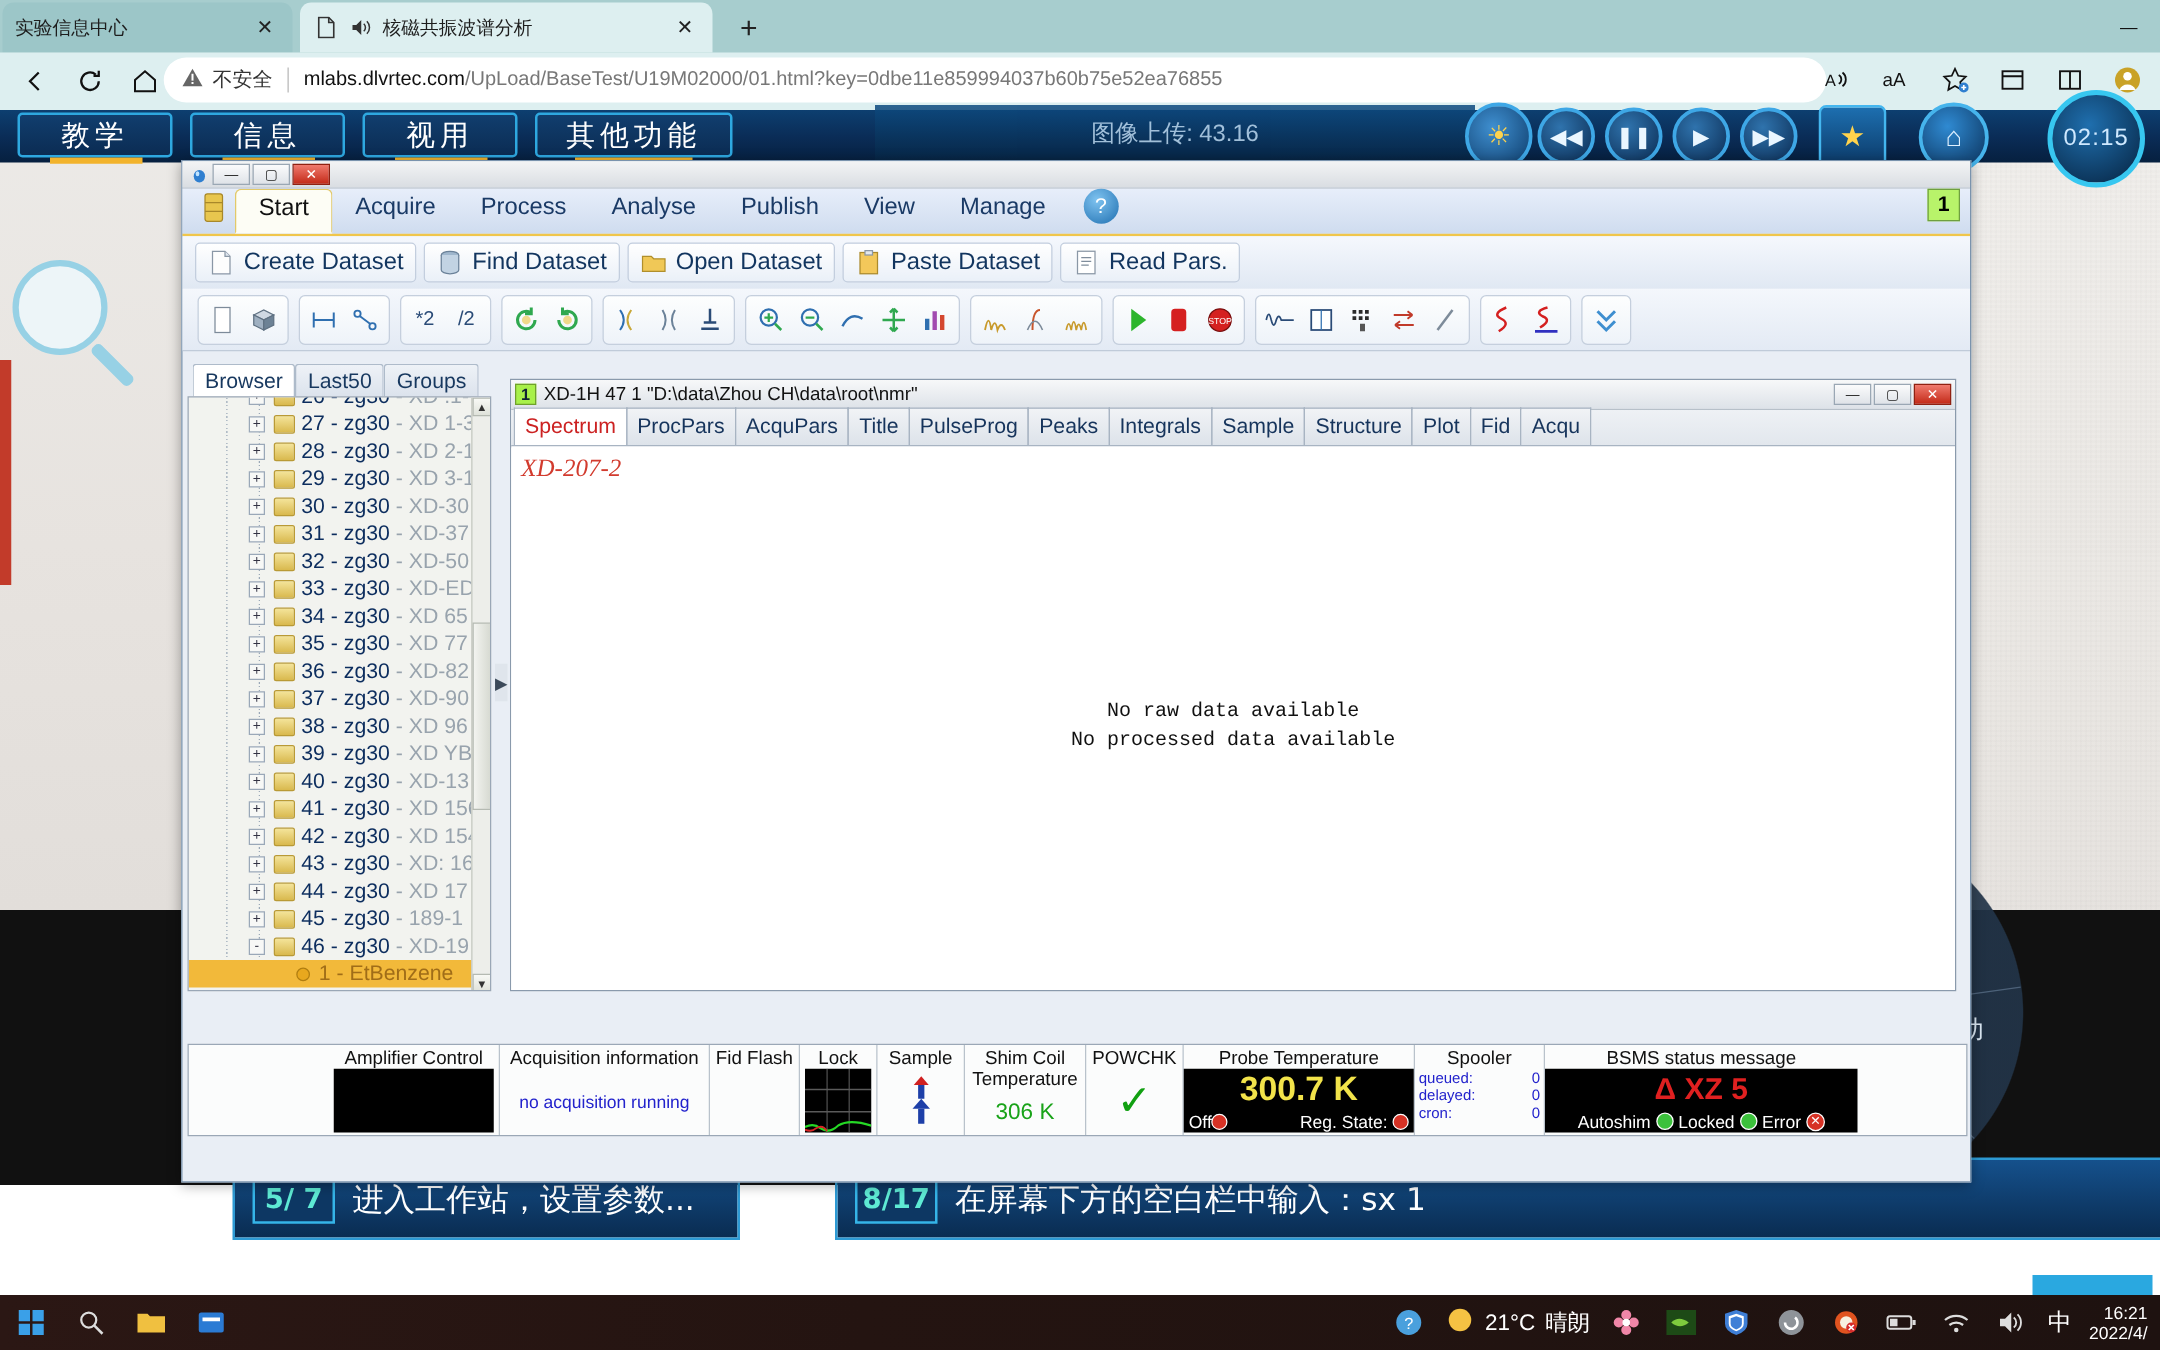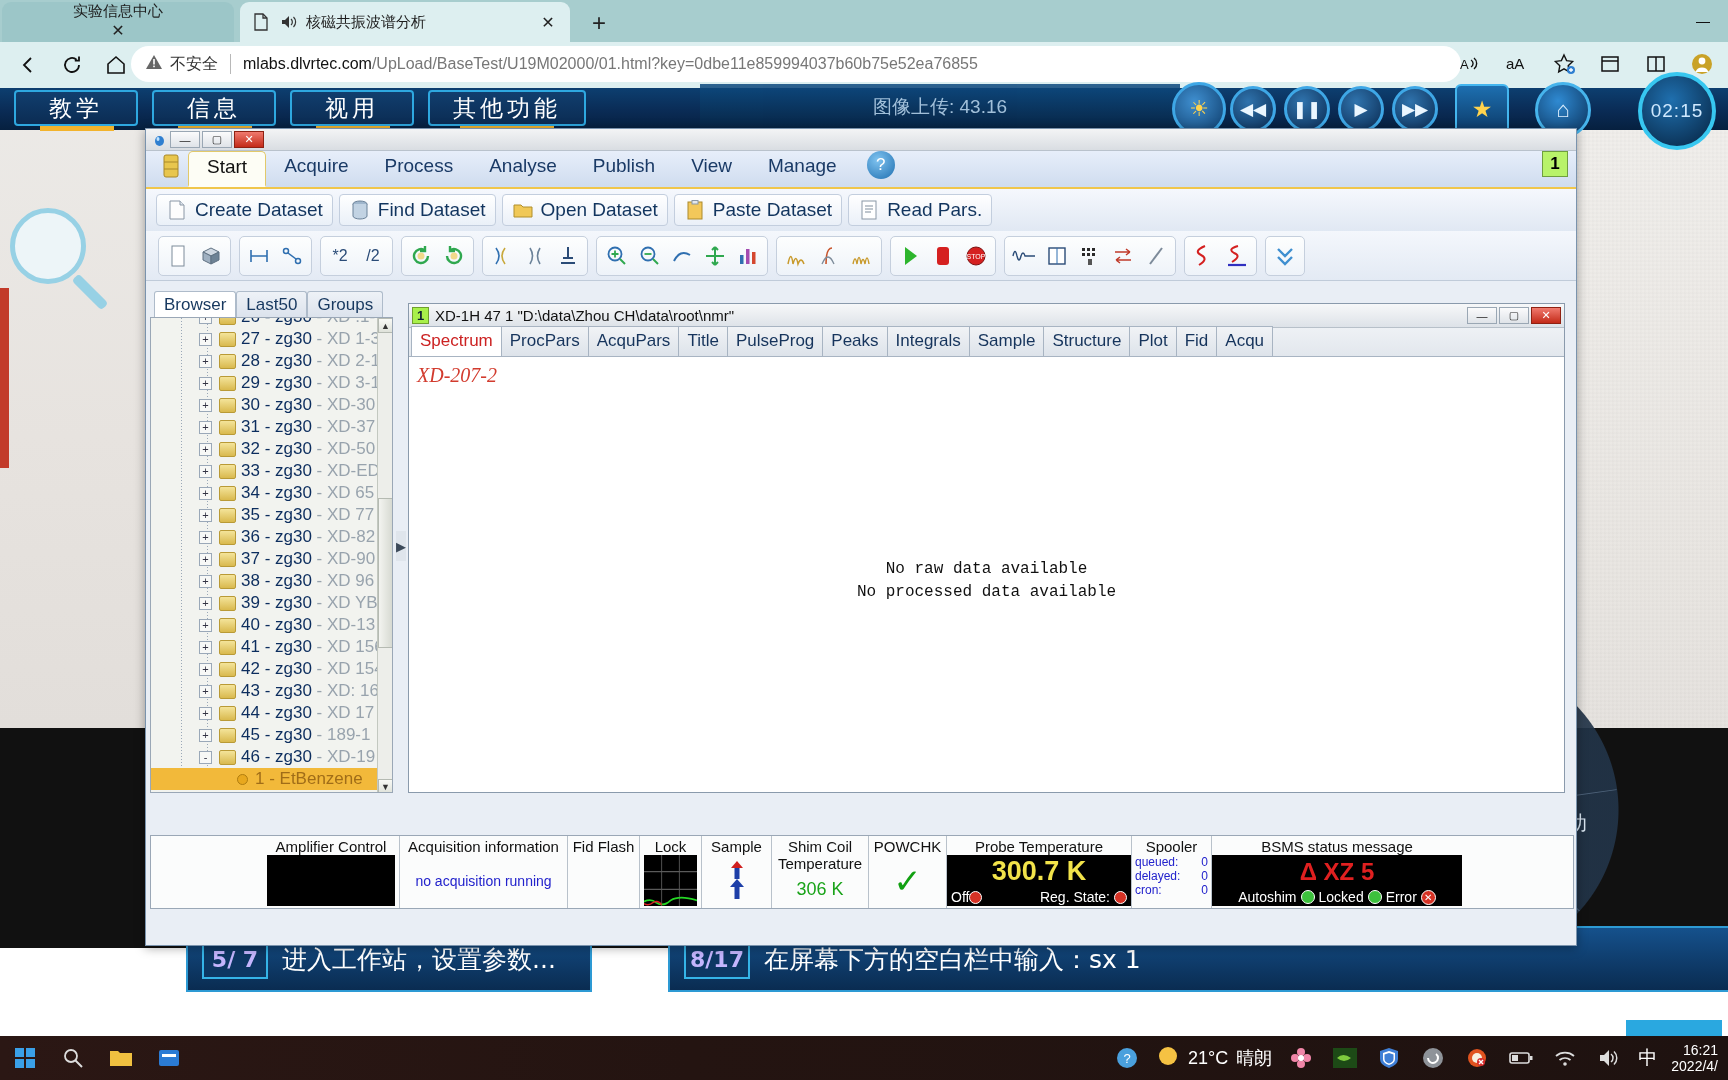--- a/index.html
+++ b/index.html
@@ -3,21 +3,21 @@
 <meta charset="utf-8">
 <style>
   * { box-sizing: border-box; margin:0; padding:0; }
   html,body { width:1728px; height:1080px; overflow:hidden; font-family:"Liberation Sans", sans-serif; }
   body { position:relative; background:#fff; }
 
   
   #browser-chrome { position:absolute; left:0; top:0; width:1728px; height:88px; background:#a7cdce; }
   #tabstrip { position:absolute; left:0; top:0; width:1728px; height:42px; }
   .tab { position:absolute; top:2px; height:40px; border-radius:9px 9px 0 0; display:flex; align-items:center; padding:0 10px; font-size:15px; color:#1d1d1d; }
-  .tab.inactive { background:#9cc6c8;flex-direction:column; }
+  .tab.inactive { background:#9cc6c8; }
   .tab.active { background:#ddeff0; }
   .tab-title { flex:1; white-space:nowrap; overflow:hidden; }
   .tab-close { width:24px; height:24px; display:flex; align-items:center; justify-content:center; font-size:16px; color:#222; }
   .tab-fav { width:22px; height:22px; margin-right:6px; display:flex; align-items:center; justify-content:center; }
   #tab-new { position:absolute; left:583px; top:8px; width:32px; height:30px; display:flex; align-items:center; justify-content:center; font-size:24px; color:#222; }
   #win-controls { position:absolute; right:0; top:0; width:150px; height:42px; display:flex; align-items:center; justify-content:flex-end; gap:20px; padding-right:18px; color:#111; font-size:14px;}
 
   #navbar { position:absolute; left:0; top:42px; width:1728px; height:46px; background:#ddeff0; display:flex; align-items:center; }
   .nav-ico { width:44px; height:36px; display:flex; align-items:center; justify-content:center; color:#111; }
   #omnibox { position:absolute; left:131px; top:46px; width:1330px; height:36px; background:#fff; border-radius:18px; display:flex; align-items:center; padding:0 14px; }
@@ -86,21 +86,21 @@
   #rad-knob { position:absolute; left:-24px; top:100px; width:74px; height:74px; border-radius:50%;
               background:radial-gradient(circle at 40% 34%, #1b5d92, #08263f);
               border:4px solid #f2e05c; box-shadow:0 0 0 4px rgba(50,200,240,.7);
               display:flex; align-items:center; justify-content:center;}
   .rad-sep { position:absolute; background:rgba(160,190,220,.35); height:1px; transform-origin:left center; }
 
   
   #caps { position:absolute; left:0; top:838px; width:1728px; height:80px; }
   .cap { position:absolute; top:0; height:66px; background:linear-gradient(180deg,#15518c 0%,#0e3a68 60%,#0a2c51 100%);
          border:2px solid #2d9ad4; display:flex; align-items:center; padding:0 14px; gap:14px; }
-  .cap-num { min-width:66px; height:40px; border:2px solid #35b4e8; background:#0d3763; color:#c4b5fd;
+  .cap-num { min-width:66px; height:40px; border:2px solid #35b4e8; background:#0d3763; color:#5eead4;
              display:flex; align-items:center; justify-content:center; font-size:22px; font-weight:bold;
              font-family:"DejaVu Sans", sans-serif;}
   .cap-txt { color:#ffffff; font-size:25px; font-family:"DejaVu Sans", sans-serif; white-space:nowrap; }
 
   
   #taskbar { position:absolute; left:0; top:1036px; width:1728px; height:44px;
              background:linear-gradient(90deg,#2b1714 0%, #241411 40%, #1e1210 100%); color:#fff; }
   #tb-left { position:absolute; left:10px; top:0; height:44px; display:flex; align-items:center; gap:18px; }
   .tb-ic { width:30px; height:30px; display:flex; align-items:center; justify-content:center; font-size:19px; }
   #tb-right { position:absolute; right:10px; top:0; height:44px; display:flex; align-items:center; gap:14px; font-size:15px;}
@@ -876,21 +876,21 @@
         </div>
         <div style="width:100%; display:flex; align-items:center; justify-content:space-between; padding:1px 4px; font-size:14px; background:#000; color:#fff;">
           <span>Off</span>
           <span style="width:13px;height:13px;border-radius:50%;background:#d63225;border:1px solid #fff;"></span>
           <span style="flex:1"></span>
           <span>Reg. State:</span>
           <span style="width:13px;height:13px;border-radius:50%;background:#d63225;border:1px solid #fff;margin-left:4px;"></span>
         </div>
       </div>
 
-      <div class="sp" style="width:80px; align-items:stretch; padding:2px 3px;">
+      <div class="sp" style="width:104px; align-items:stretch; padding:2px 3px;">
         <div class="hd">Spooler</div>
         <div style="display:flex; justify-content:space-between; font-size:12px; color:#2222cc;">
           <span>queued:</span>
           <span>0</span>
         </div>
         <div style="display:flex; justify-content:space-between; font-size:12px; color:#2222cc;">
           <span>delayed:</span>
           <span>0</span>
         </div>
         <div style="display:flex; justify-content:space-between; font-size:12px; color:#2222cc;">

